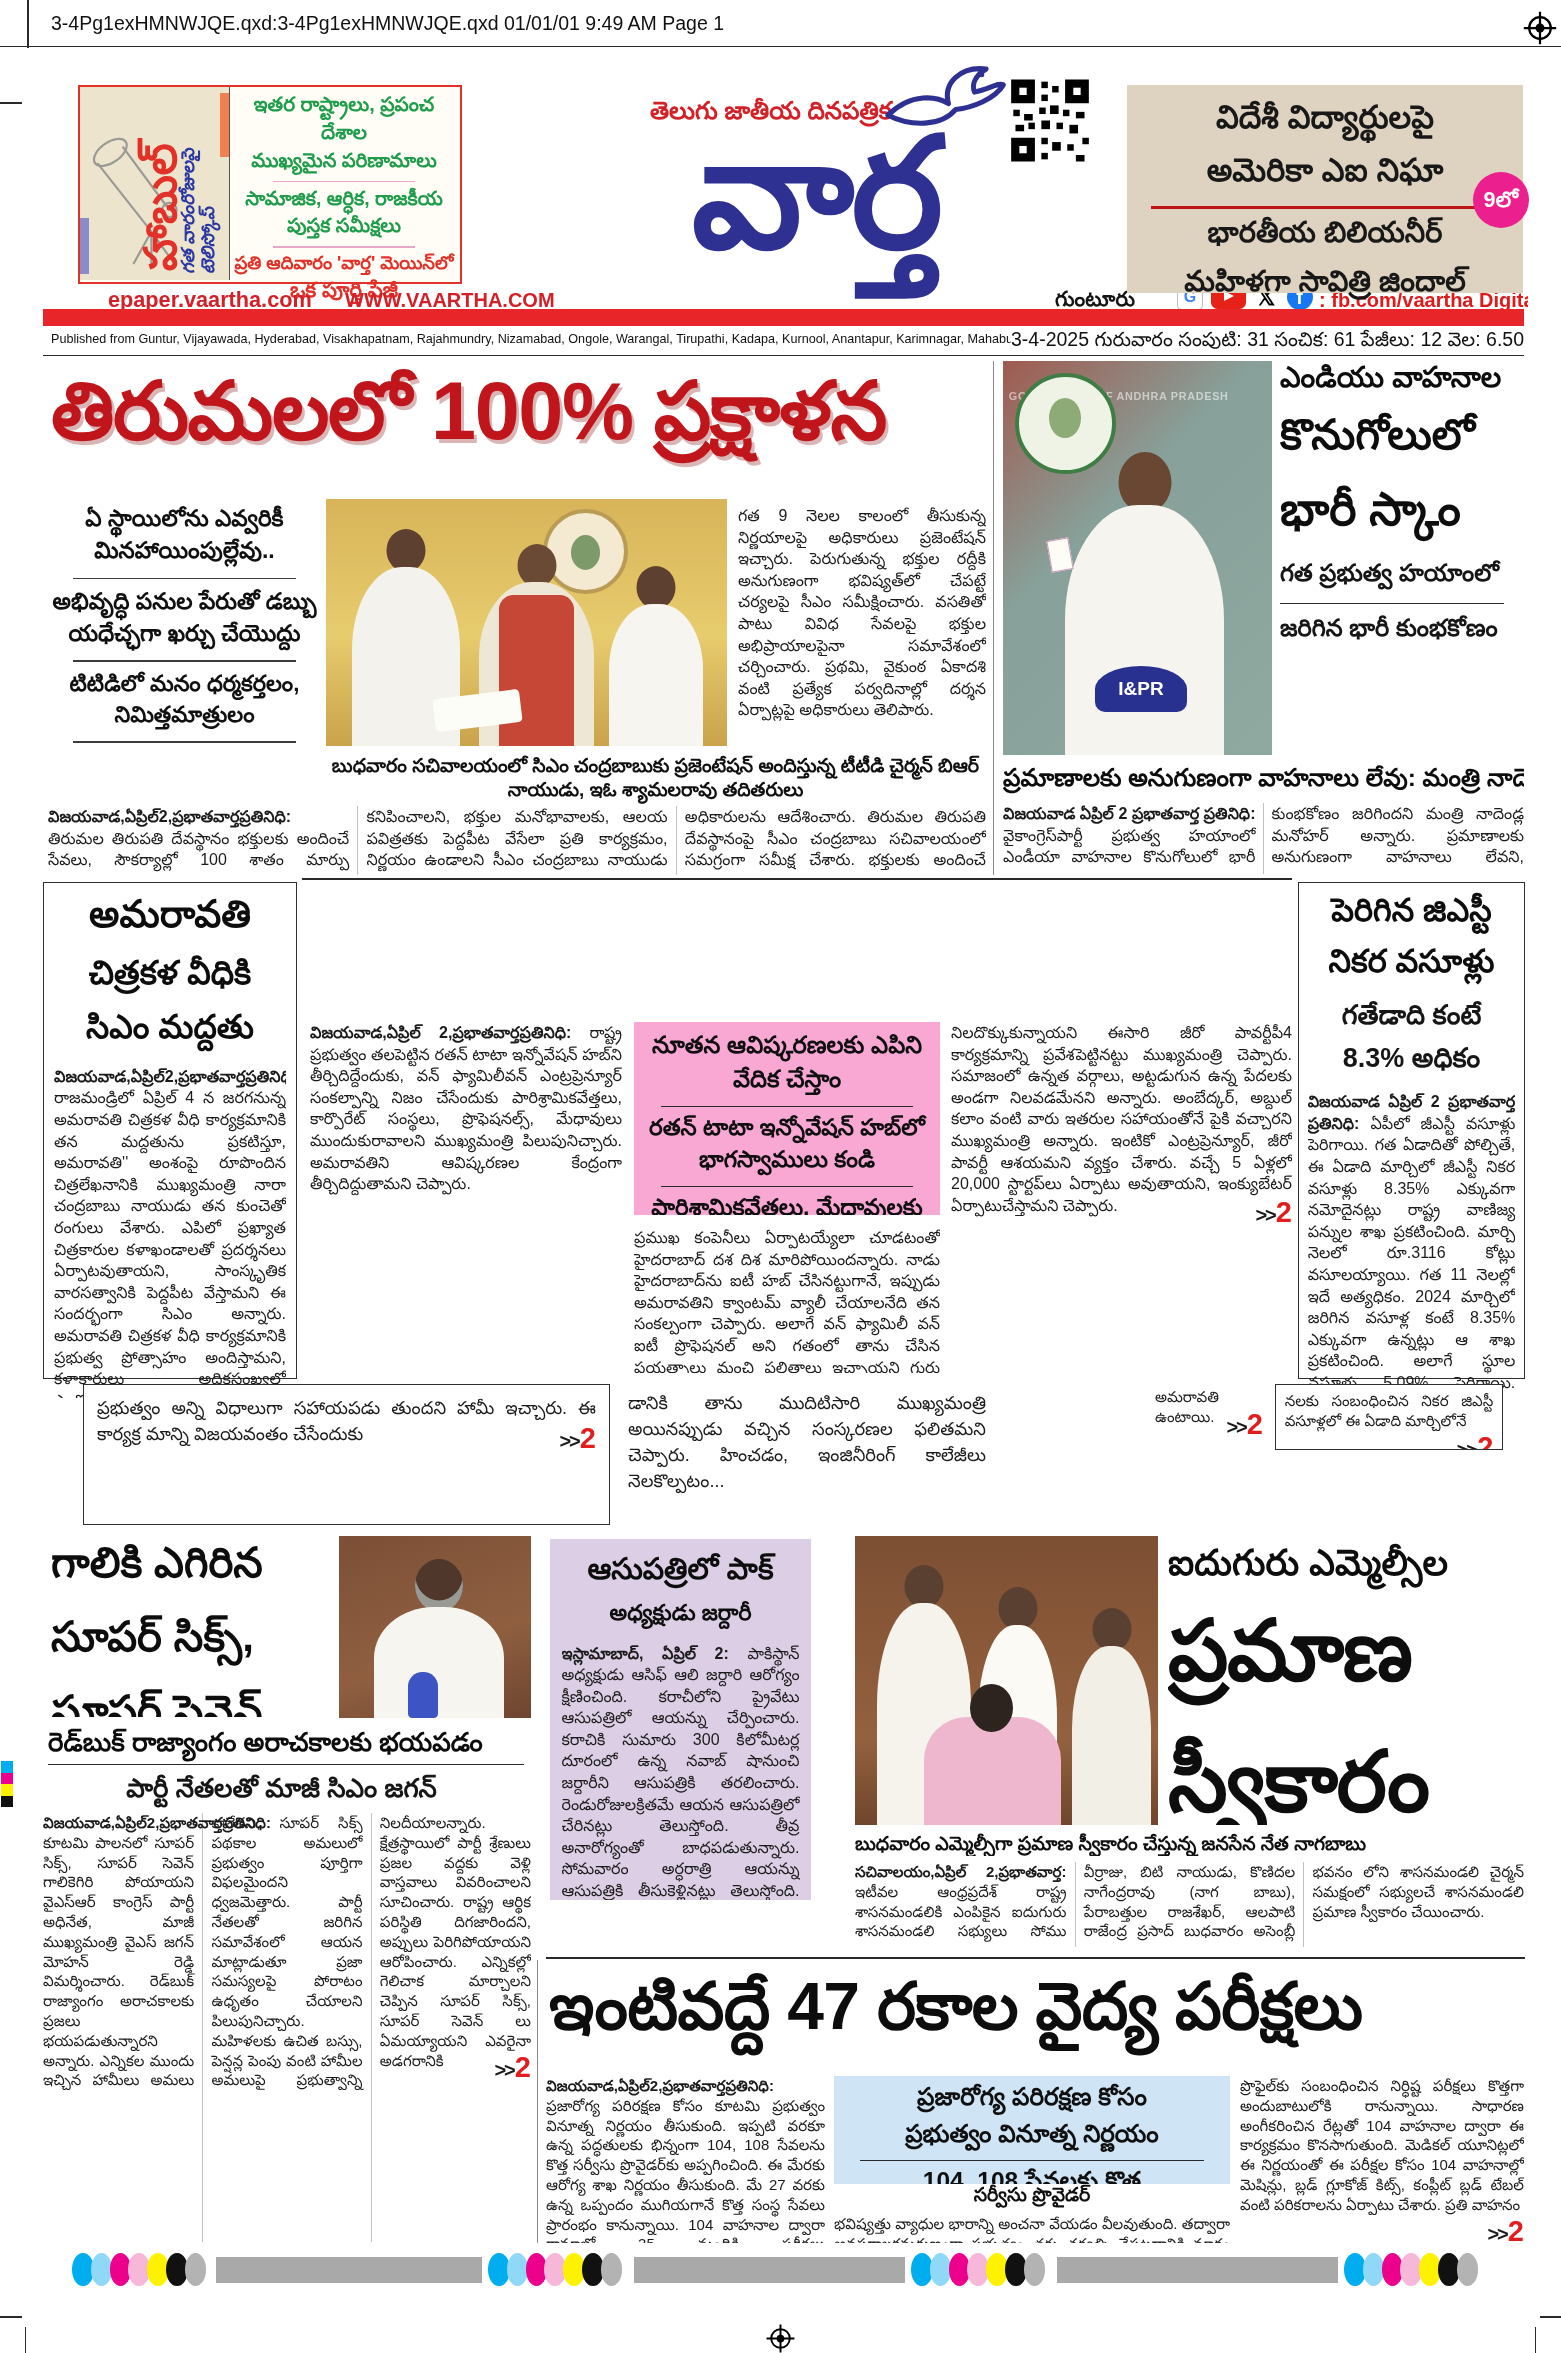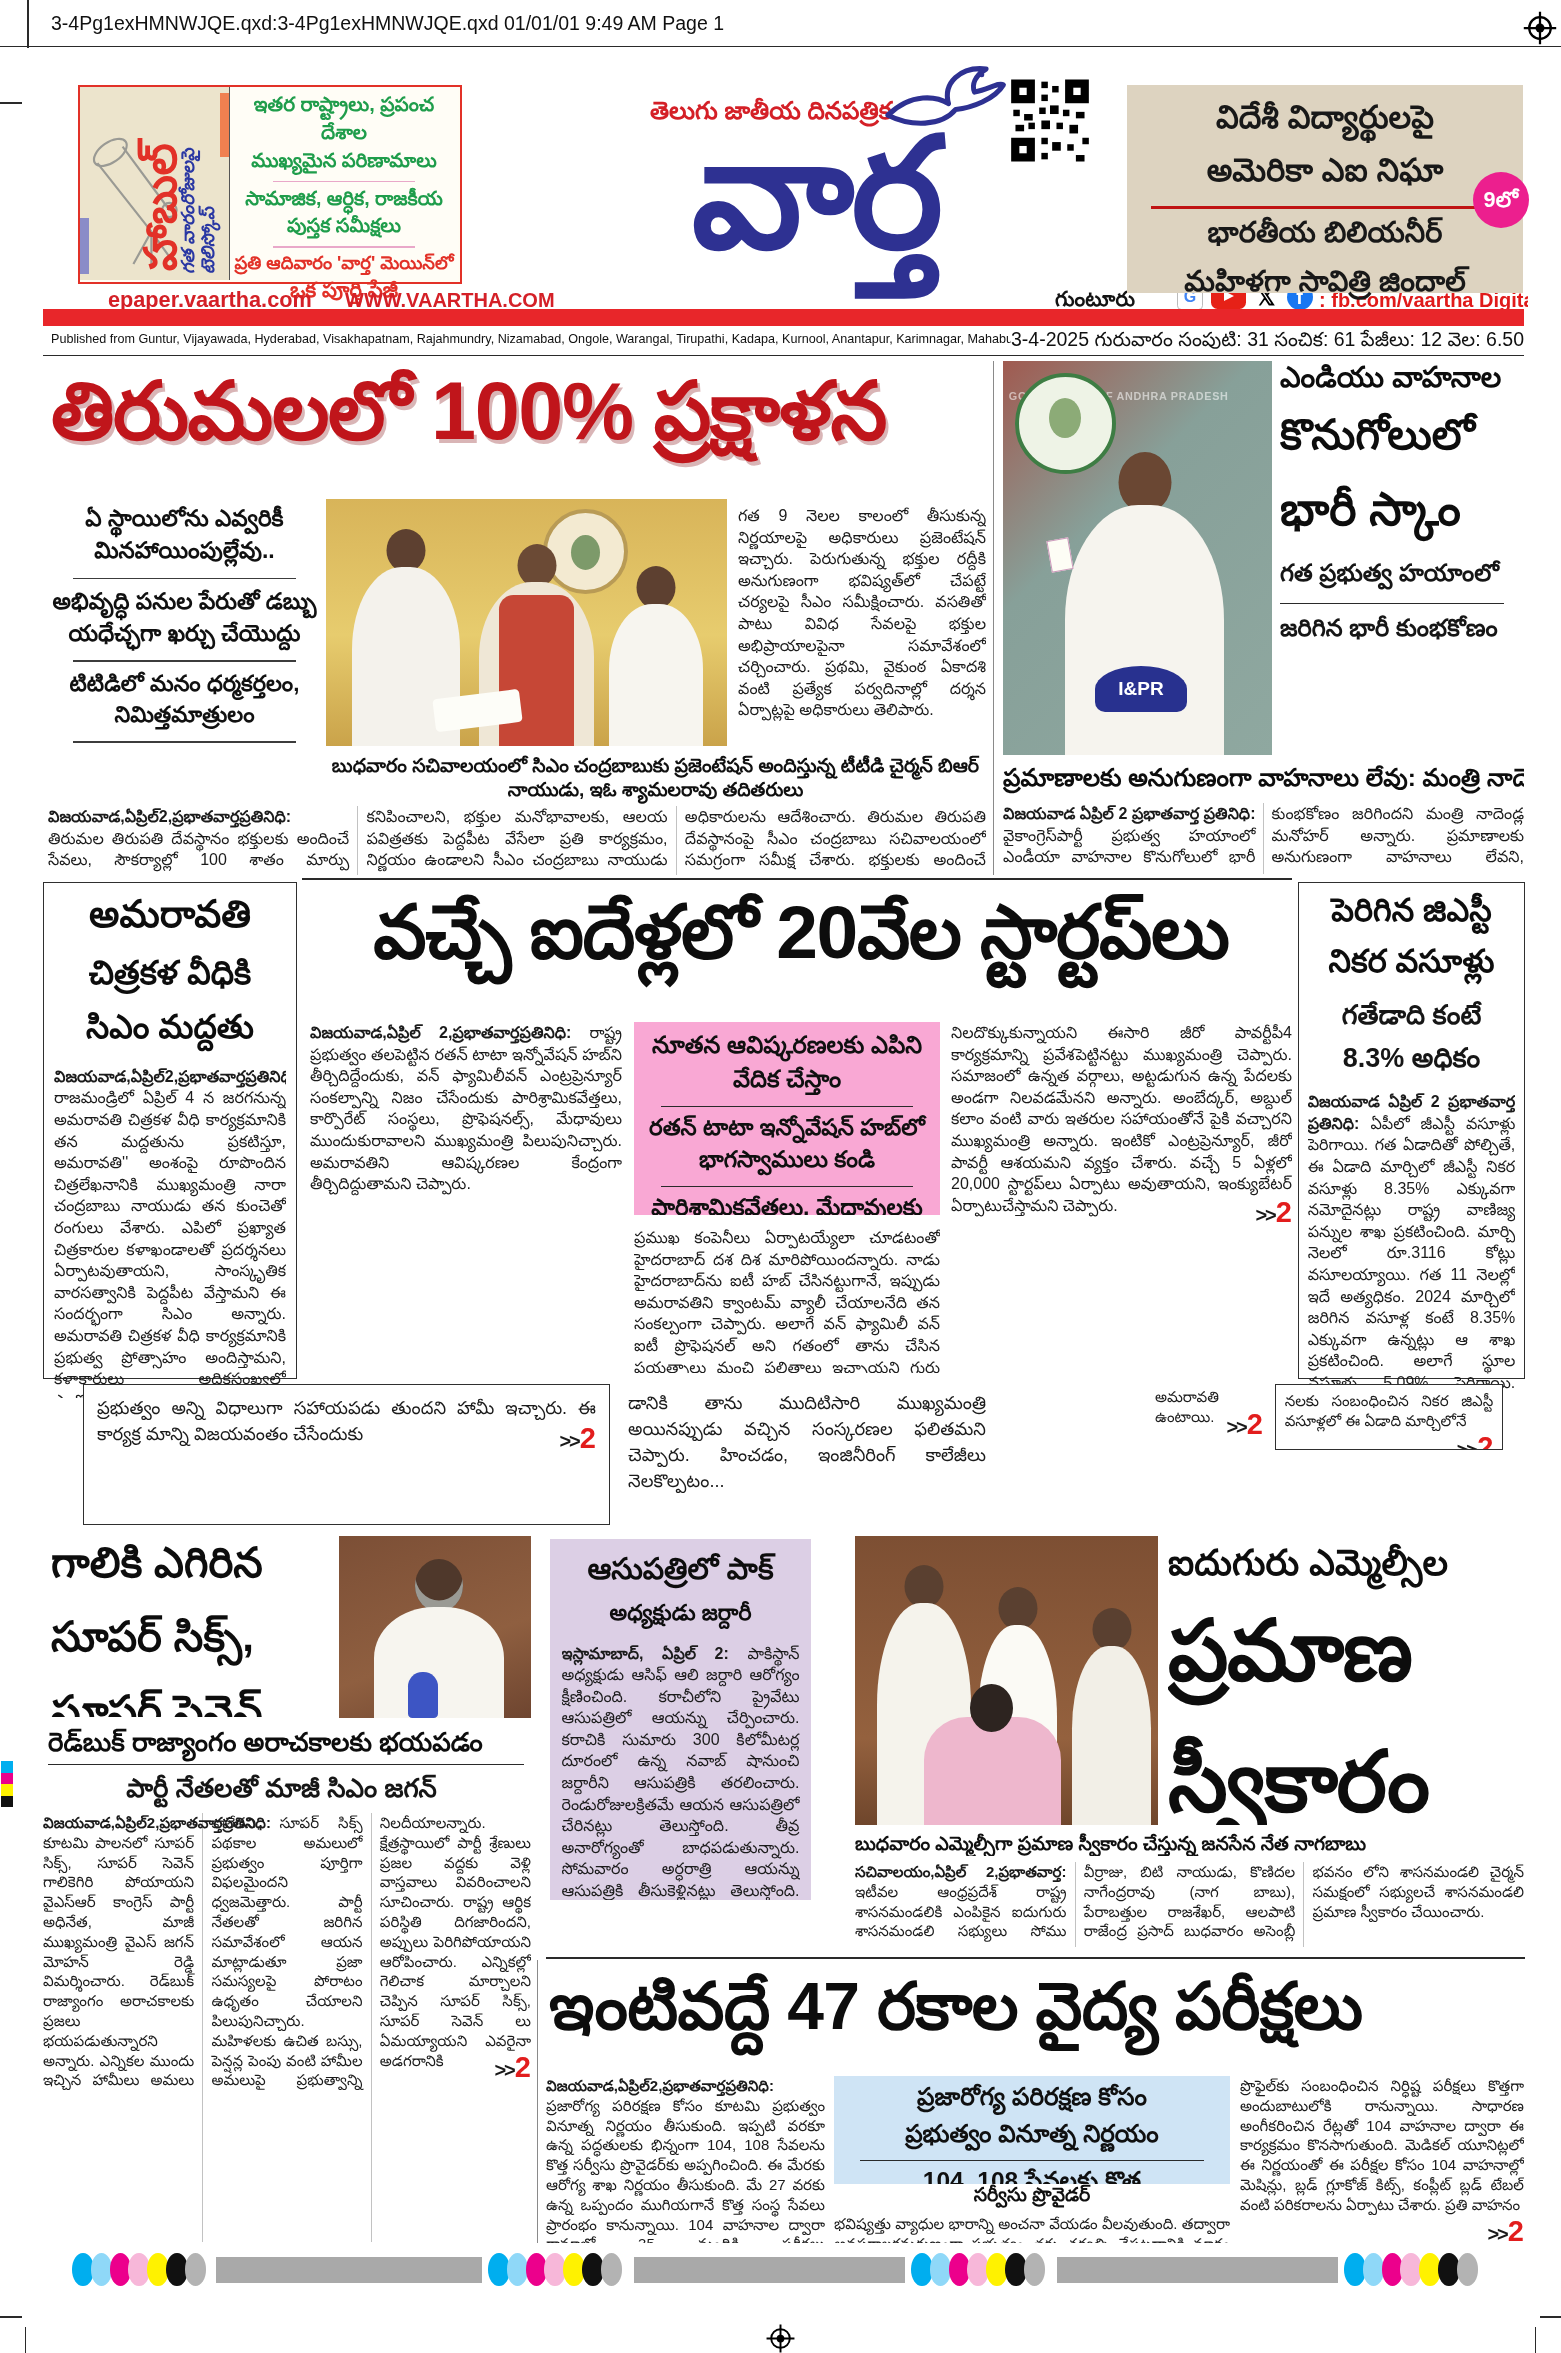--- a/index.html
+++ b/index.html
@@ -214,21 +214,20 @@
   <div class="abs box" style="left:43px;top:882px;width:254px;height:497px;padding:10px">
     <div class="hl-black center nw" style="font-size:38px">అమరావతి</div>
     <div class="hl-black center nw" style="font-size:33px;margin-top:8.7px">చిత్రకళ వీధికి</div>
     <div class="hl-black center nw" style="font-size:33px;margin-top:8.7px">సిఎం మద్దతు</div>
     <div class="body-txt" style="margin-top:11.5px;height:332px">
       <span class="byl">విజయవాడ,ఏప్రిల్2,ప్రభాతవార్తప్రతినిధి:</span><span>రాజమండ్రిలో ఏప్రిల్ 4 న జరగనున్న అమరావతి చిత్రకళ వీధి కార్యక్రమానికి తన మద్దతును ప్రకటిస్తూ, అమరావతి'' అంశంపై రూపొందిన చిత్రలేఖనానికి ముఖ్యమంత్రి నారా చంద్రబాబు నాయుడు తన కుంచెతో రంగులు వేశారు. ఎపిలో ప్రఖ్యాత చిత్రకారుల కళాఖండాలతో ప్రదర్శనలు ఏర్పాటవుతాయని, సాంస్కృతిక వారసత్వానికి పెద్దపీట వేస్తామని ఈ సందర్భంగా సిఎం అన్నారు. అమరావతి చిత్రకళ వీధి కార్యక్రమానికి ప్రభుత్వ ప్రోత్సాహం అందిస్తామని, కళాకారులు అధికసంఖ్యలో పాల్గొనాలని పిలుపునిచ్చారు. చిత్రకళపై యువతలో ఆసక్తి పెంచేందుకు ప్రత్యేక కార్యక్రమాలు నిర్వహించనున్నారు.</span>
       
     </div>
   </div>
 
-  <div class="abs nw hl-black center" style="left:310px;top:889px;width:982px;font-size:75px;letter-spacing:-1.4px">వచ్చే ఐదేళ్లలో 20వేల స్టార్టప్‌లు</div>
   <div class="abs body-txt" style="left:310px;top:1022px;width:312px;height:351px">
     <span class="byl">విజయవాడ,ఏప్రిల్ 2,ప్రభాతవార్తప్రతినిధి:</span><span>రాష్ట్ర ప్రభుత్వం తలపెట్టిన రతన్ టాటా ఇన్నోవేషన్ హబ్‌ని తీర్చిదిద్దేందుకు, వన్ ఫ్యామిలీవన్ ఎంట్రప్రెన్యూర్ సంకల్పాన్ని నిజం చేసేందుకు పారిశ్రామికవేత్తలు, కార్పొరేట్ సంస్థలు, ప్రొఫెషనల్స్, మేధావులు ముందుకురావాలని ముఖ్యమంత్రి పిలుపునిచ్చారు. అమరావతిని ఆవిష్కరణల కేంద్రంగా తీర్చిదిద్దుతామని చెప్పారు.</span>
   </div>
   <div class="abs" style="left:634px;top:1022px;width:306px;height:193px;background:#f9a8d4;padding:8.7px 10px;overflow:hidden">
     <div class="center" style="font-size:24px;font-weight:800;color:#101010">నూతన ఆవిష్కరణలకు ఎపిని వేదిక చేస్తాం</div>
     <div class="rule" style="width:88%;height:1.4px;margin:7.2px auto"></div>
     <div class="center" style="font-size:23px;font-weight:800;color:#101010">రతన్ టాటా ఇన్నోవేషన్ హబ్‌లో భాగస్వాములు కండి</div>
     <div class="rule" style="width:88%;height:1.4px;margin:7.2px auto"></div>
     <div class="center" style="font-size:23px;font-weight:800;color:#101010">పారిశ్రామికవేత్తలు, మేధావులకు సిఎం చంద్రబాబు పిలుపు</div>
   </div>

